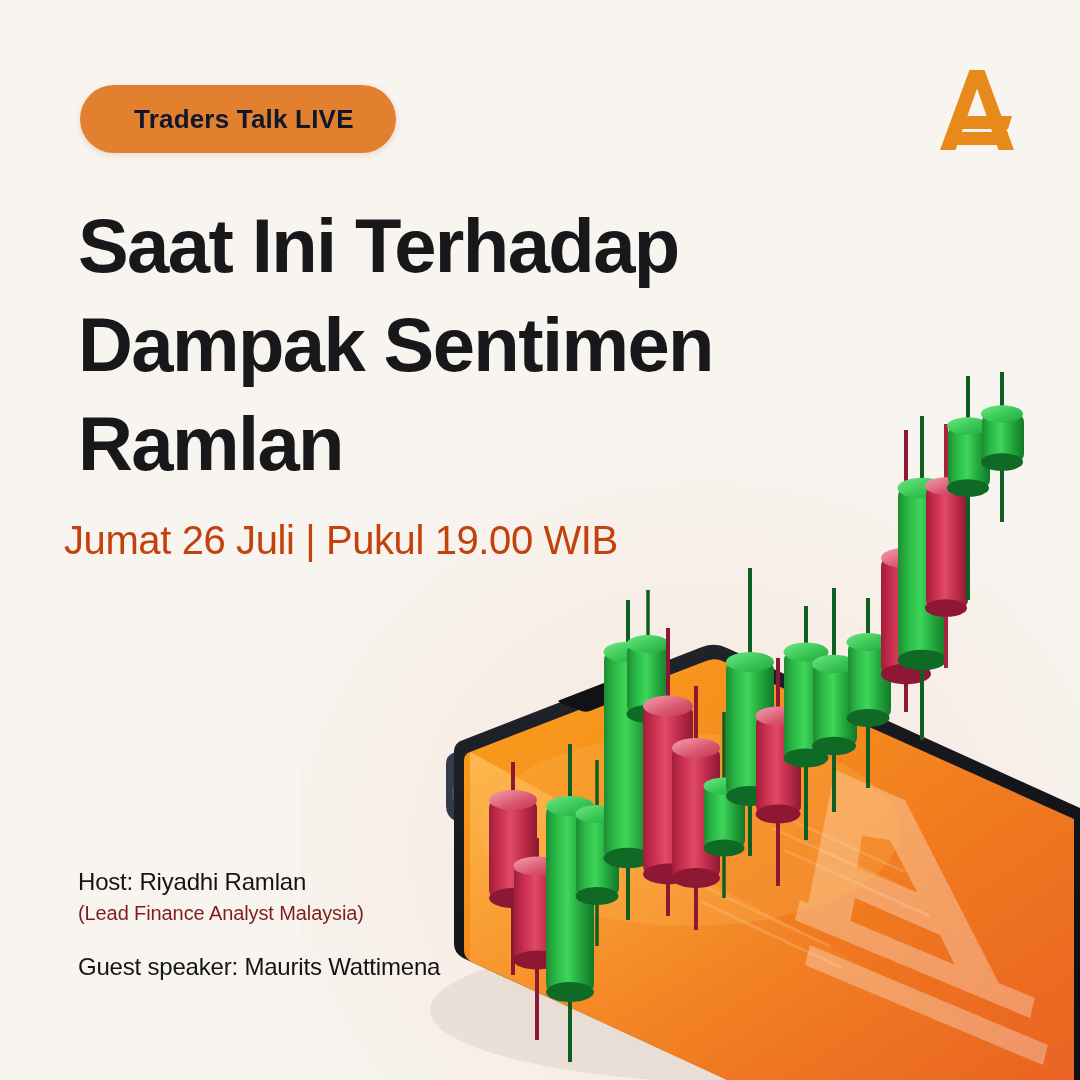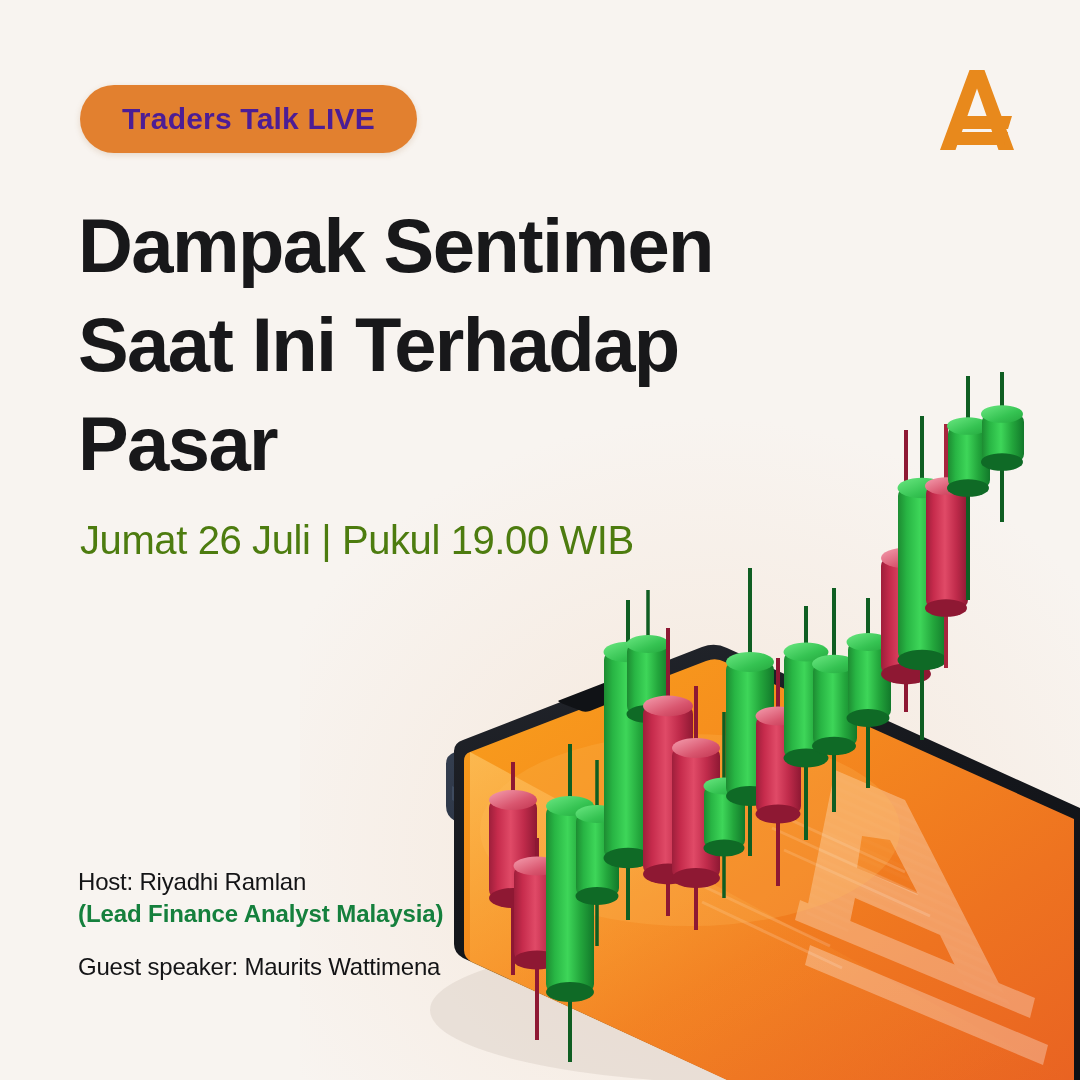--- a/index.html
+++ b/index.html
@@ -32,25 +32,26 @@
     position:absolute;
     left:80px; top:85px;
     height:68px;
     padding:0 42px;
     display:flex; align-items:center; justify-content:center;
     background:#E2802F;
     border-radius:34px;
     box-shadow:0 2px 6px rgba(150,90,30,.18);
   }
   .badge-text{
-    color:#4c1d95;
-    font-size:30px;
+    color:#0f172a;
+    font-size:26px;
     font-weight:bold;
     letter-spacing:.2px;
     white-space:nowrap;
+    margin-left:12px;
   }
 
   
   .logo{
     position:absolute;
     left:928px; top:62px;
     width:96px; height:96px;
   }
 
   
@@ -65,22 +66,22 @@
     font-size:76px;
     line-height:99px;
     font-weight:bold;
     letter-spacing:-1.6px;
     white-space:nowrap;
   }
 
   
   .dateline{
     position:absolute;
-    left:80px; top:513px;
-    color:#4d7c0f;
+    left:64px; top:513px;
+    color:#c2410c;
     font-size:40px;
     line-height:54px;
     font-weight:400;
     letter-spacing:-.4px;
     white-space:nowrap;
   }
 
   
   .credits{ position:absolute; left:78px; top:866px; z-index:40; }
   .credit-block{ margin-bottom:22px; }
@@ -89,24 +90,24 @@
     display:block;
     color:#141416;
     font-size:24px;
     line-height:32px;
     font-weight:normal;
     letter-spacing:-.2px;
     white-space:nowrap;
   }
   .credit-role{
     display:block;
-    color:#15803d;
-    font-size:24px;
+    color:#7f1d1d;
+    font-size:20px;
     line-height:31px;
-    font-weight:700;
+    font-weight:400;
     letter-spacing:-.1px;
     white-space:nowrap;
   }
 
   
   .artwork{
     position:absolute;
     left:0; top:0;
     width:1080px; height:1080px;
     pointer-events:none;
@@ -372,23 +373,23 @@
 
         <path d="M41.5 8 H56.5 L86 88 H70.5 L49 26.5 L27.5 88 H12 Z"></path>
 
         <path d="M26 54 H84 L80 67 H22 Z"></path>
         <path d="M22 70 H80 L76 83 H18 Z"></path>
       </g>
     </svg>
   </div>
 
   <div class="headline">
+    <span class="headline-line">Saat Ini Terhadap</span>
     <span class="headline-line">Dampak Sentimen</span>
-    <span class="headline-line">Saat Ini Terhadap</span>
-    <span class="headline-line">Pasar</span>
+    <span class="headline-line">Ramlan</span>
   </div>
 
   <div class="dateline">Jumat 26 Juli | Pukul 19.00 WIB</div>
 
   <div class="credits">
     <div class="credit-block">
       <span class="credit-name">Host: Riyadhi Ramlan</span>
       <span class="credit-role">(Lead Finance Analyst Malaysia)</span>
     </div>
     <div class="credit-block">

